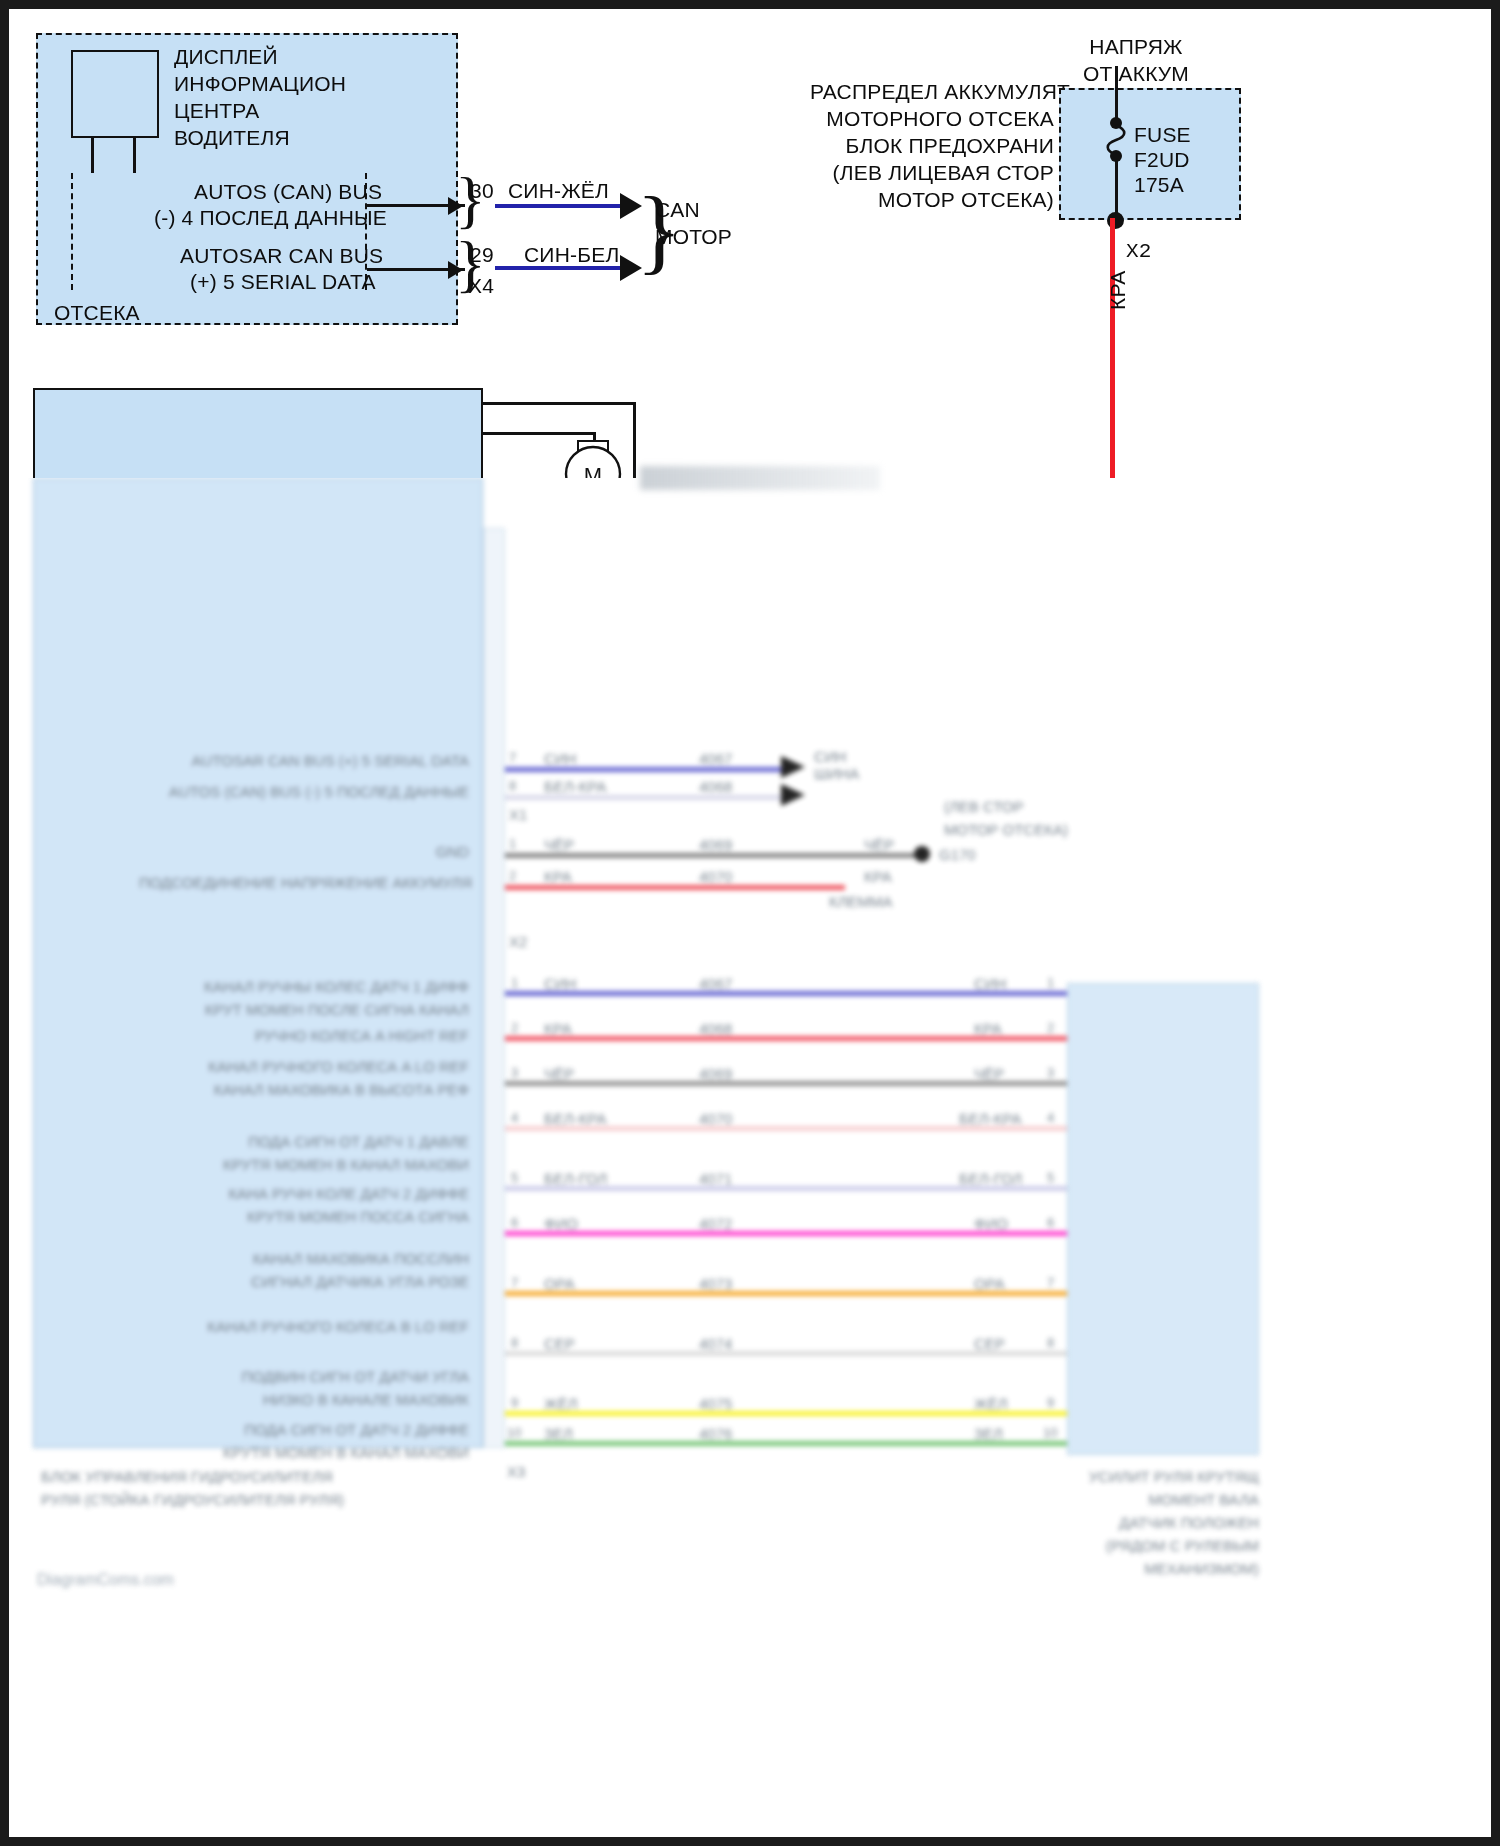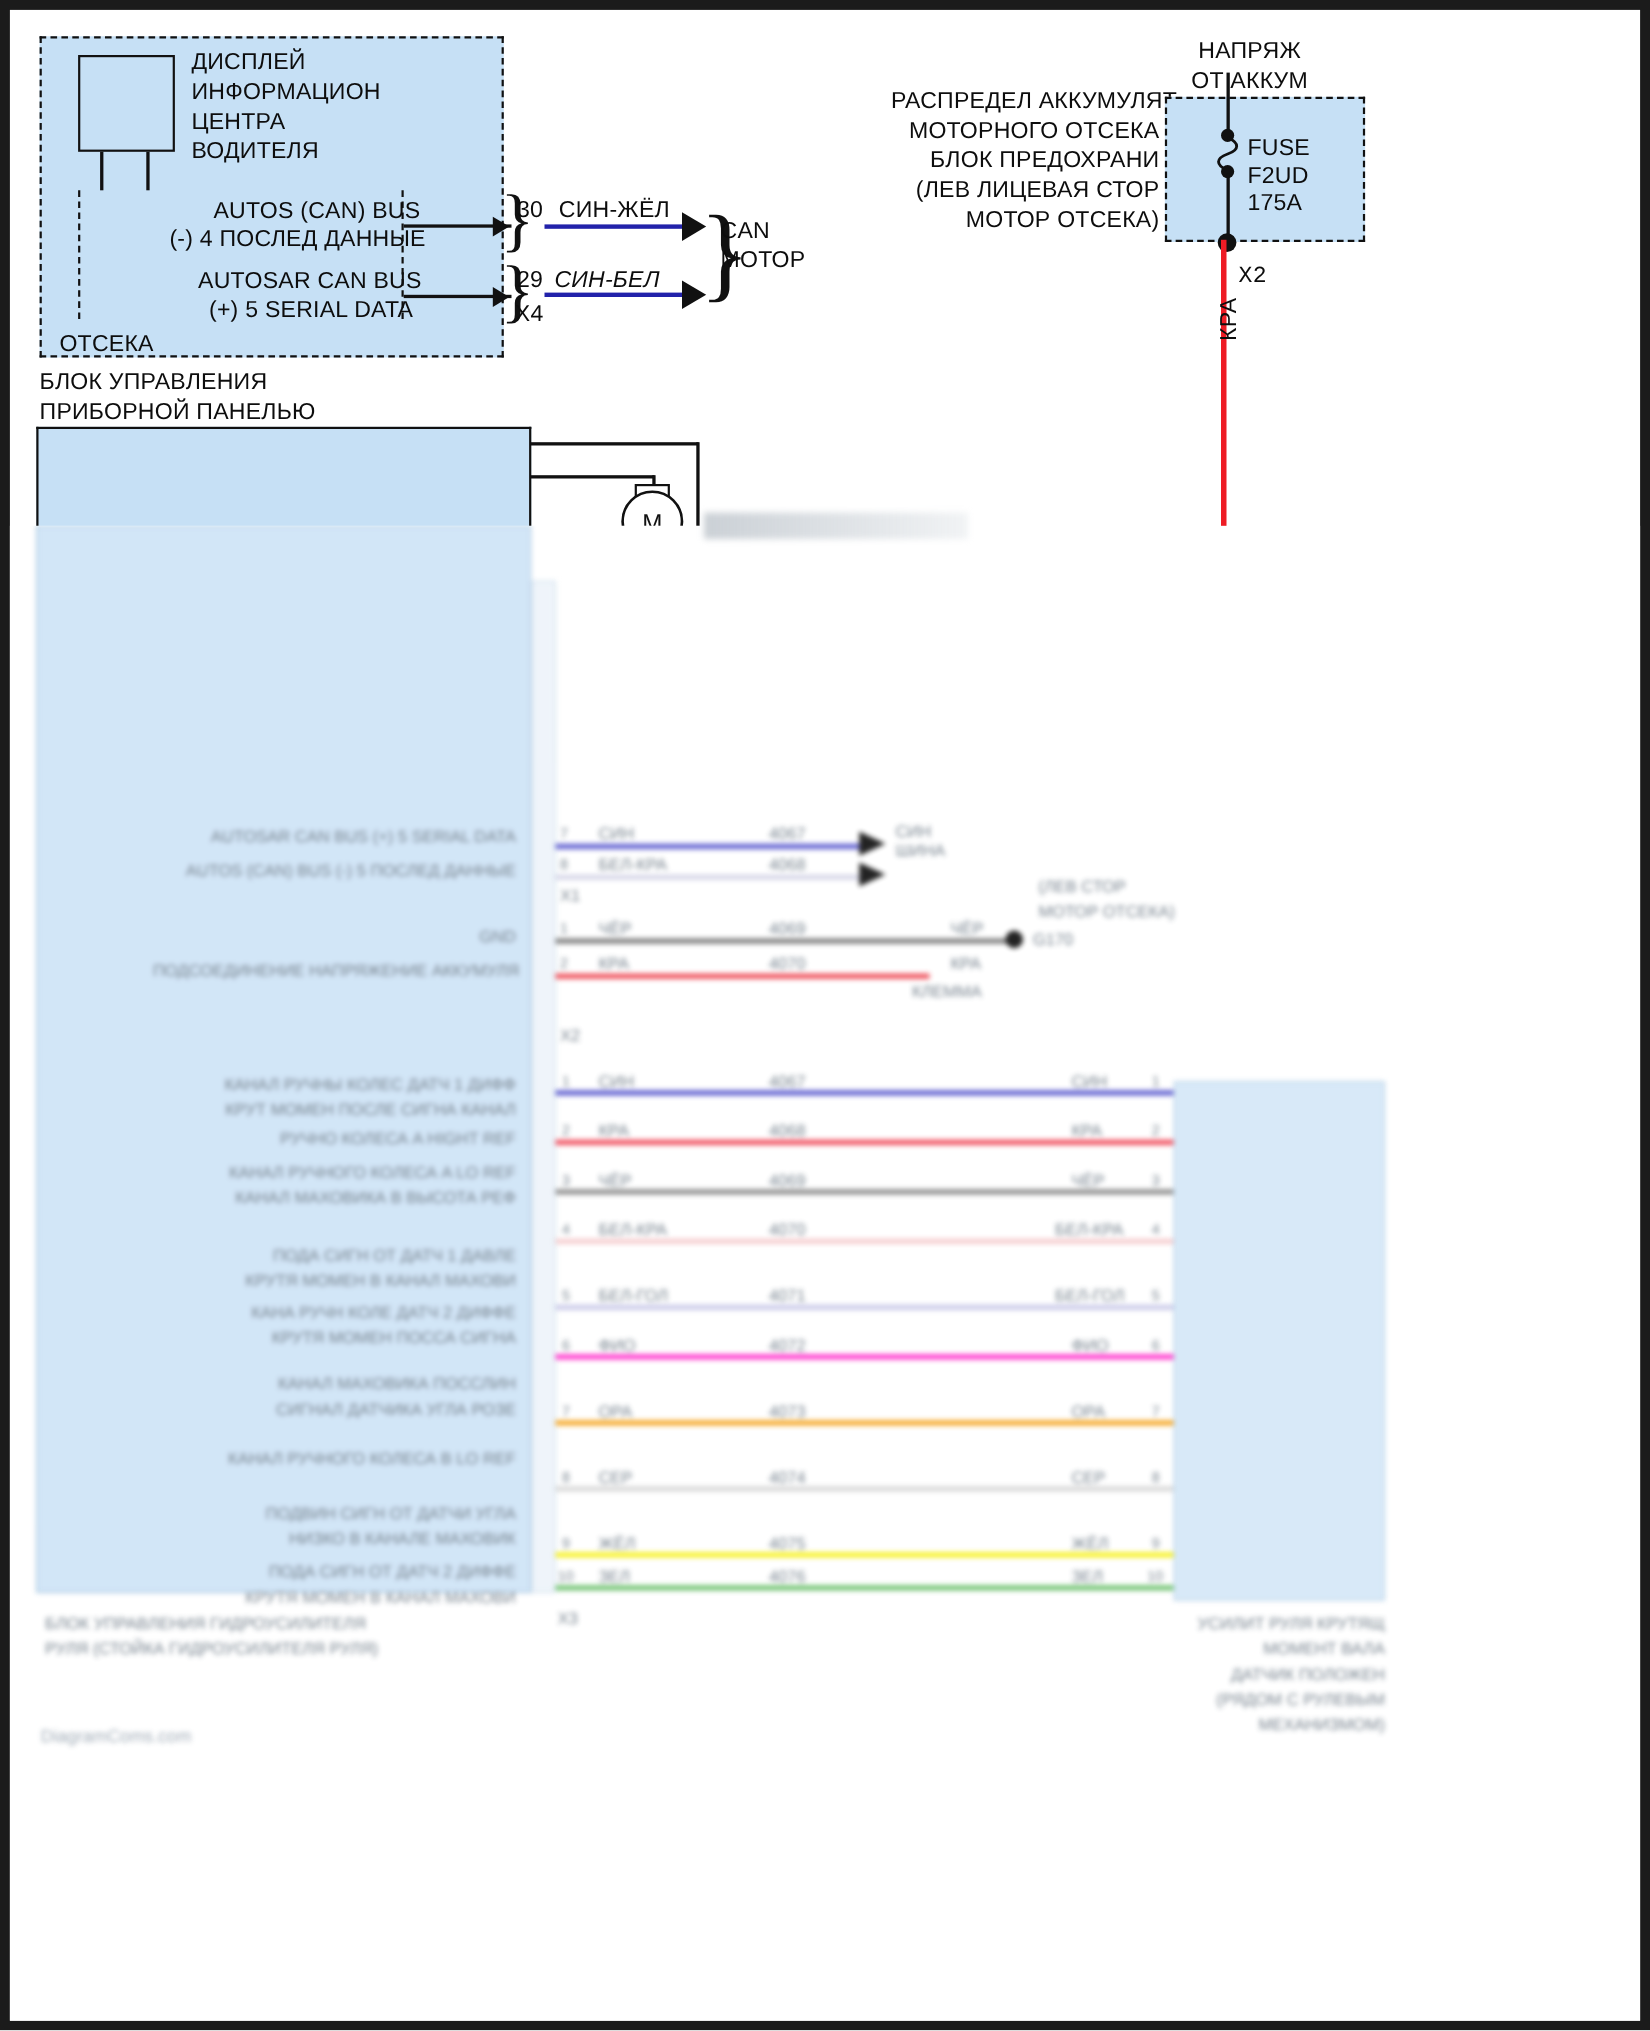--- a/index.html
+++ b/index.html
@@ -46,37 +46,35 @@
 
   <div class="abs fill" style="left:71px;top:173px;width:296px;height:117px;border-left:2.5px dashed #111;border-right:2.5px dashed #111;box-sizing:border-box;"></div>
 
   <div class="abs txt" style="left:194px;top:178px;text-align:right;width:172px;">AUTOS (CAN) BUS</div>
   <div class="abs txt" style="left:154px;top:204px;text-align:right;width:212px;">(-) 4 ПОСЛЕД ДАННЫЕ</div>
   <div class="abs txt" style="left:180px;top:242px;text-align:right;width:186px;">AUTOSAR CAN BUS</div>
   <div class="abs txt" style="left:190px;top:268px;text-align:right;width:176px;">(+) 5 SERIAL DATA</div>
 
   <div class="abs txt" style="left:54px;top:299px;">ОТСЕКА</div>
 
-  <div class="abs txt" style="left:36px;top:334px;">БЛОК УПРАВЛЕНИЯ
-ПРИБОРНОЙ ПАНЕЛЬЮ</div>
 
   <div class="hline" style="left:367px;top:204px;width:98px;"></div>
   <div class="arrow-sm" style="left:448px;top:197px;"></div>
   <div class="hline" style="left:367px;top:268px;width:98px;"></div>
   <div class="arrow-sm" style="left:448px;top:261px;"></div>
 
   <div class="brace" style="left:455px;top:168px;">}</div>
   <div class="brace" style="left:455px;top:232px;">}</div>
 
   <div class="abs txt" style="left:470px;top:177px;">30</div>
   <div class="abs txt" style="left:470px;top:241px;">29</div>
   <div class="abs txt" style="left:468px;top:272px;">X4</div>
 
   <div class="abs txt" style="left:508px;top:177px;">СИН-ЖЁЛ</div>
-  <div class="abs txt" style="left:504px;top:241px;font-style:italic;">СИН-БЕЛ</div>
+  <div class="abs txt" style="left:524px;top:241px;">СИН-БЕЛ</div>
 
   <div class="wire" style="left:495px;top:204px;width:130px;background:#2222aa;"></div>
   <div class="wire" style="left:495px;top:266px;width:130px;background:#2222aa;"></div>
   <div class="arrow-r" style="left:620px;top:193px;"></div>
   <div class="arrow-r" style="left:620px;top:255px;"></div>
 
   <div class="brace" style="left:636px;top:182px;font-size:96px;">}</div>
   <div class="abs txt" style="left:655px;top:196px;">CAN
 МОТОР</div>
 

